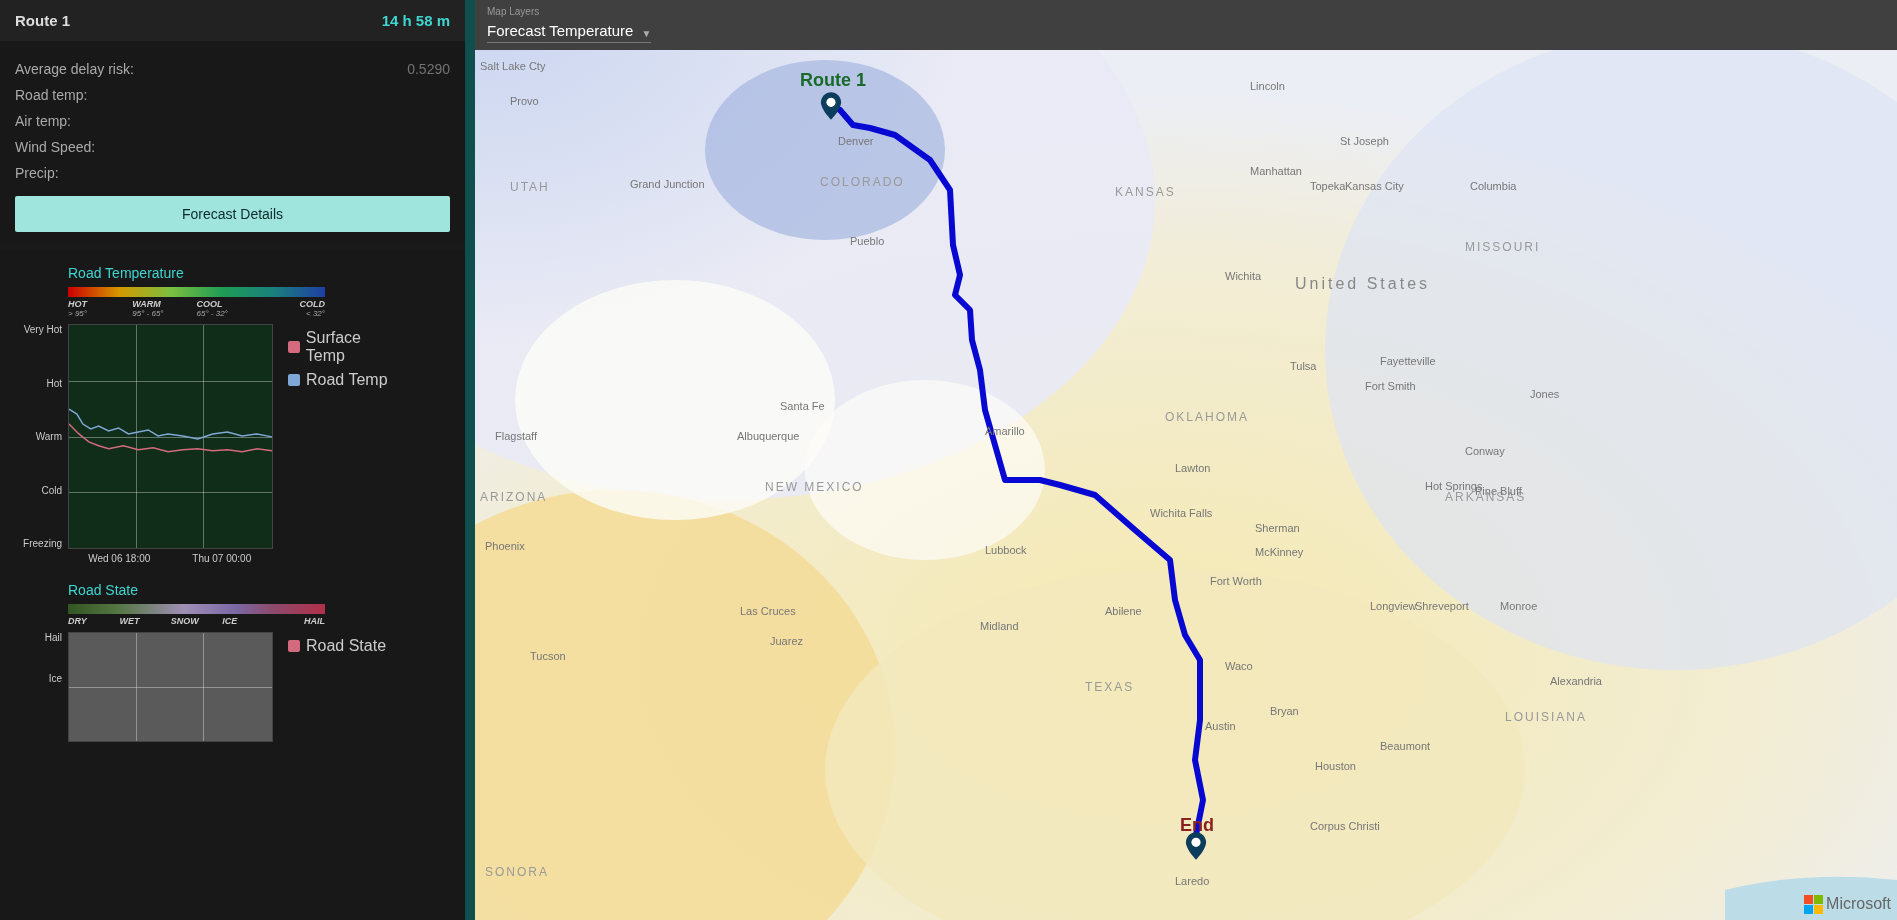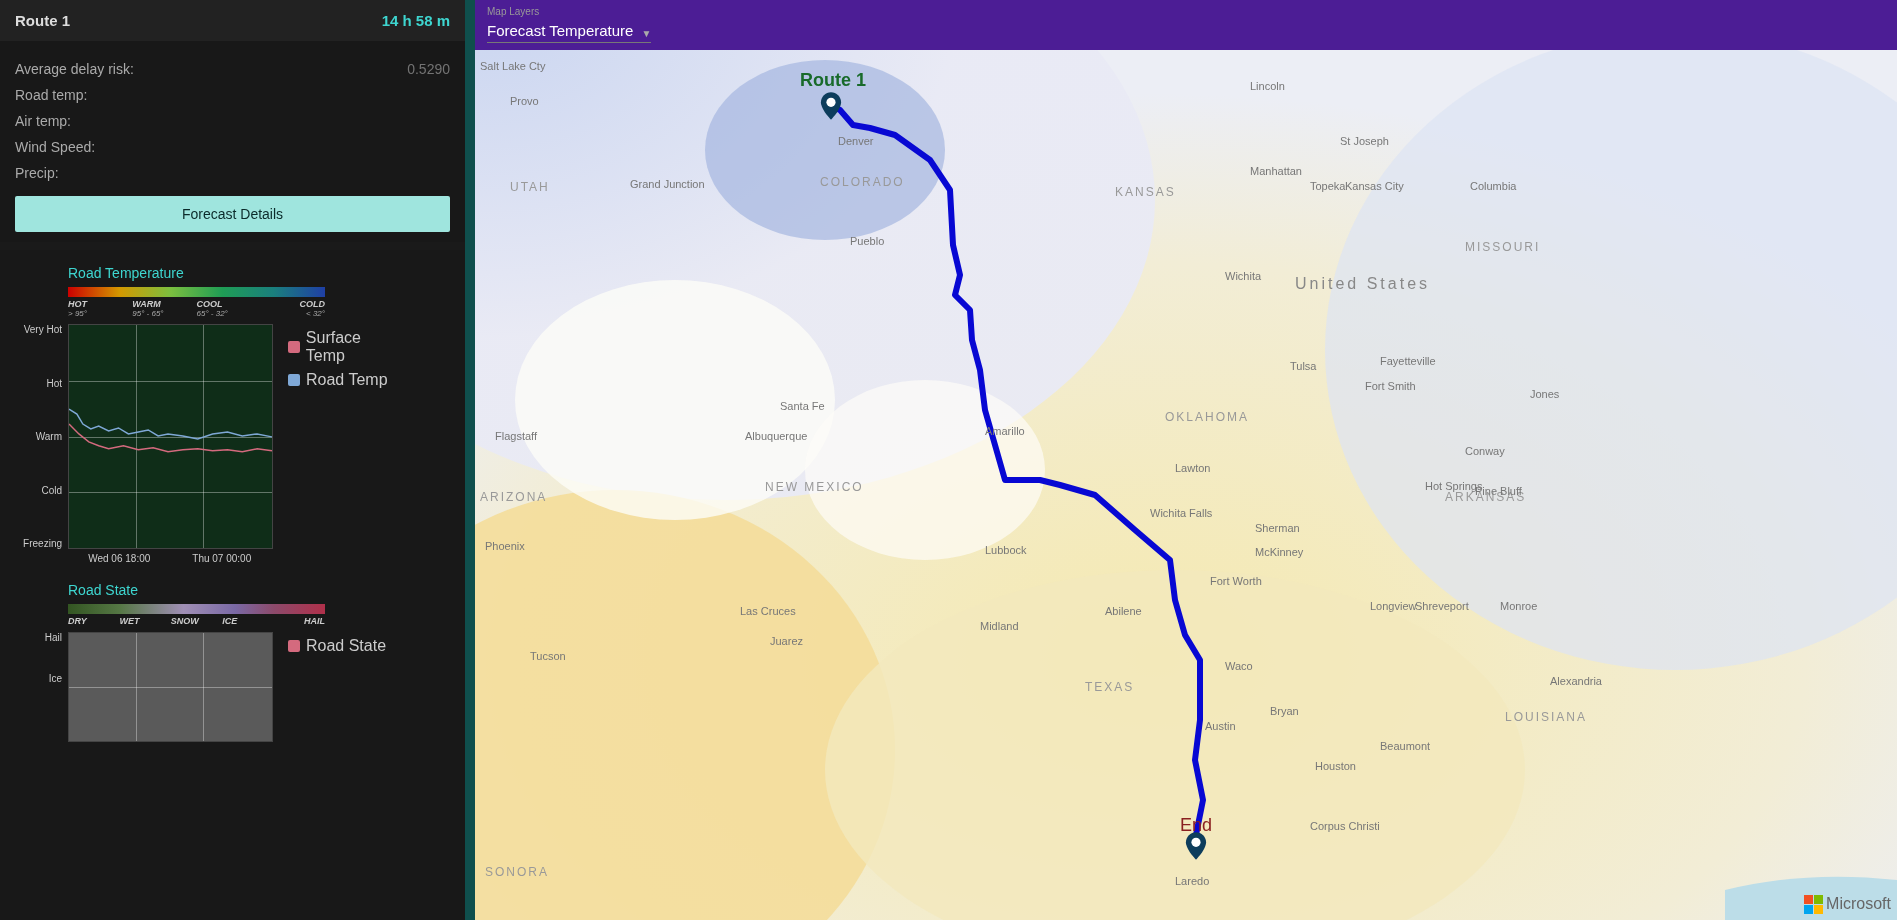--- a/index.html
+++ b/index.html
@@ -29,34 +29,34 @@
 .plot.state{height:110px;background:#5a5a5a}
 .plot .vgrid{position:absolute;top:0;bottom:0;width:1px;background:rgba(255,255,255,.35)}
 .plot .hgrid{position:absolute;left:0;right:0;height:1px;background:rgba(255,255,255,.35)}
 .legend{width:130px;padding-left:15px;padding-top:5px;font-size:16px}
 .legend-item{display:flex;align-items:center;margin-bottom:6px;color:#ccc}
 .sw{width:12px;height:12px;border-radius:2px;margin-right:6px}
 .xlabels{display:flex;margin-left:58px;width:205px;font-size:10px;color:#ccc;padding-top:4px}
 .xlab{flex:1;text-align:center}
 
 .map-panel{flex:1;position:relative;display:flex;flex-direction:column;background:#f5f0e8}
-.map-header{background:#4c1d95;padding:6px 12px 8px 12px;height:50px}
+.map-header{background:#404040;padding:6px 12px 8px 12px;height:50px}
 .map-h-label{color:#999;font-size:10px}
 .layer-sel{display:inline-flex;align-items:flex-end;color:#fff;font-size:15px;padding:3px 0;border-bottom:1px solid #777;cursor:pointer;margin-top:2px}
 .layer-sel .arrow{margin-left:8px;font-size:10px;color:#aaa}
 .map-canvas{flex:1;position:relative;overflow:hidden}
 .map-bg{position:absolute;inset:0}
 .city{position:absolute;font-size:11px;color:#777;white-space:nowrap;pointer-events:none}
 .state-lbl{position:absolute;font-size:12px;color:#999;letter-spacing:2px;white-space:nowrap;pointer-events:none}
 .big-lbl{position:absolute;font-size:16px;color:#888;letter-spacing:3px;white-space:nowrap;pointer-events:none}
 .route-svg{position:absolute;inset:0;pointer-events:none}
 .marker{position:absolute;width:22px;height:28px}
 .marker svg{width:100%;height:100%}
 .map-route-label{position:absolute;color:#186a2a;font-weight:700;font-size:18px}
-.map-end-label{position:absolute;color:#8a2020;font-weight:400;font-size:18px}
+.map-end-label{position:absolute;color:#8a2020;font-weight:700;font-size:18px}
 .ms-logo{position:absolute;bottom:6px;right:6px;display:flex;align-items:flex-start;font-size:16px;color:#666}
 .ms-sq{display:grid;grid-template-columns:9px 9px;grid-template-rows:9px 9px;gap:1px;margin-right:3px}
 .ms-sq span{display:block}
 .divider{width:10px;background:#0f4f4d}
 </style>
 </head>
 <body>
 
 <div class="root">
   <div class="sidebar">
@@ -226,21 +226,21 @@
       <div class="state-lbl" style="left:990px;top:190px">MISSOURI</div>
       <div class="state-lbl" style="left:1030px;top:660px">LOUISIANA</div>
       <div class="state-lbl" style="left:5px;top:440px">ARIZONA</div>
       <div class="state-lbl" style="left:35px;top:130px">UTAH</div>
       <div class="state-lbl" style="left:10px;top:815px">SONORA</div>
 
       <div class="city" style="left:363px;top:85px">Denver</div>
       <div class="city" style="left:155px;top:128px">Grand Junction</div>
       <div class="city" style="left:375px;top:185px">Pueblo</div>
       <div class="city" style="left:305px;top:350px">Santa Fe</div>
-      <div class="city" style="left:270px;top:380px">Albuquerque</div>
+      <div class="city" style="left:262px;top:380px">Albuquerque</div>
       <div class="city" style="left:20px;top:380px">Flagstaff</div>
       <div class="city" style="left:10px;top:490px">Phoenix</div>
       <div class="city" style="left:55px;top:600px">Tucson</div>
       <div class="city" style="left:265px;top:555px">Las Cruces</div>
       <div class="city" style="left:295px;top:585px">Juarez</div>
       <div class="city" style="left:510px;top:494px">Lubbock</div>
       <div class="city" style="left:505px;top:570px">Midland</div>
       <div class="city" style="left:510px;top:375px">Amarillo</div>
       <div class="city" style="left:675px;top:457px">Wichita Falls</div>
       <div class="city" style="left:735px;top:525px">Fort Worth</div>

